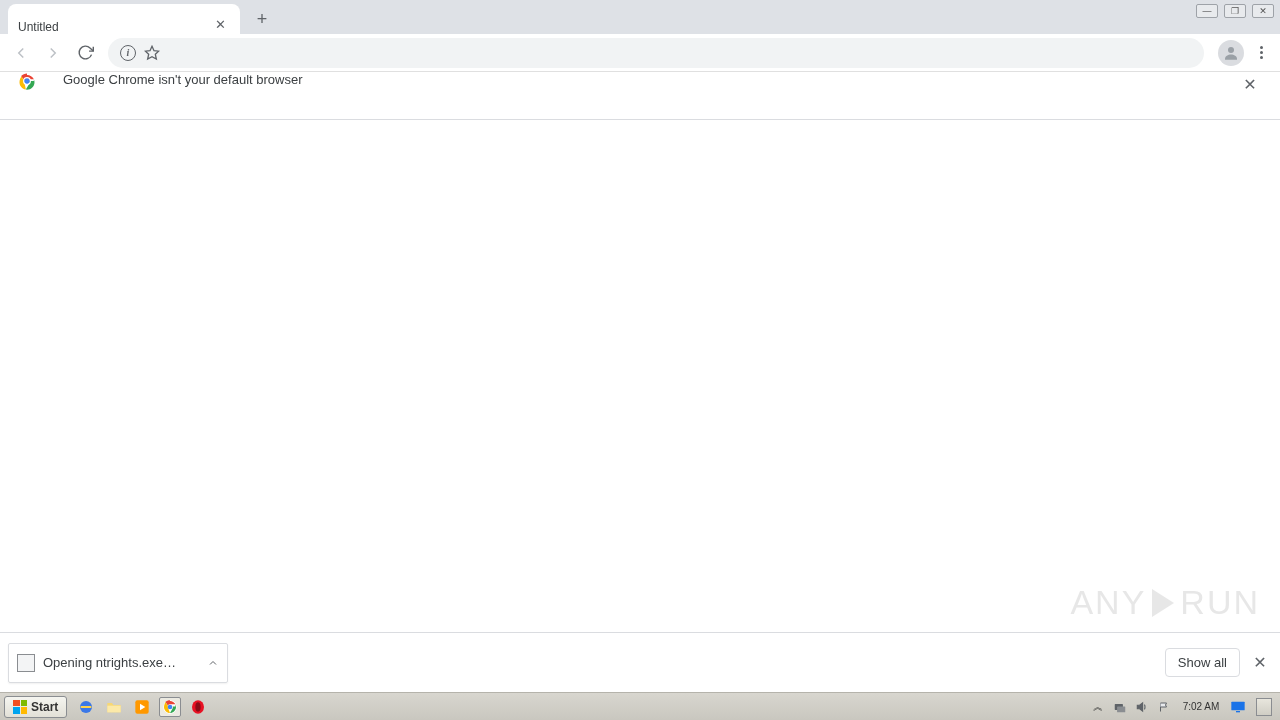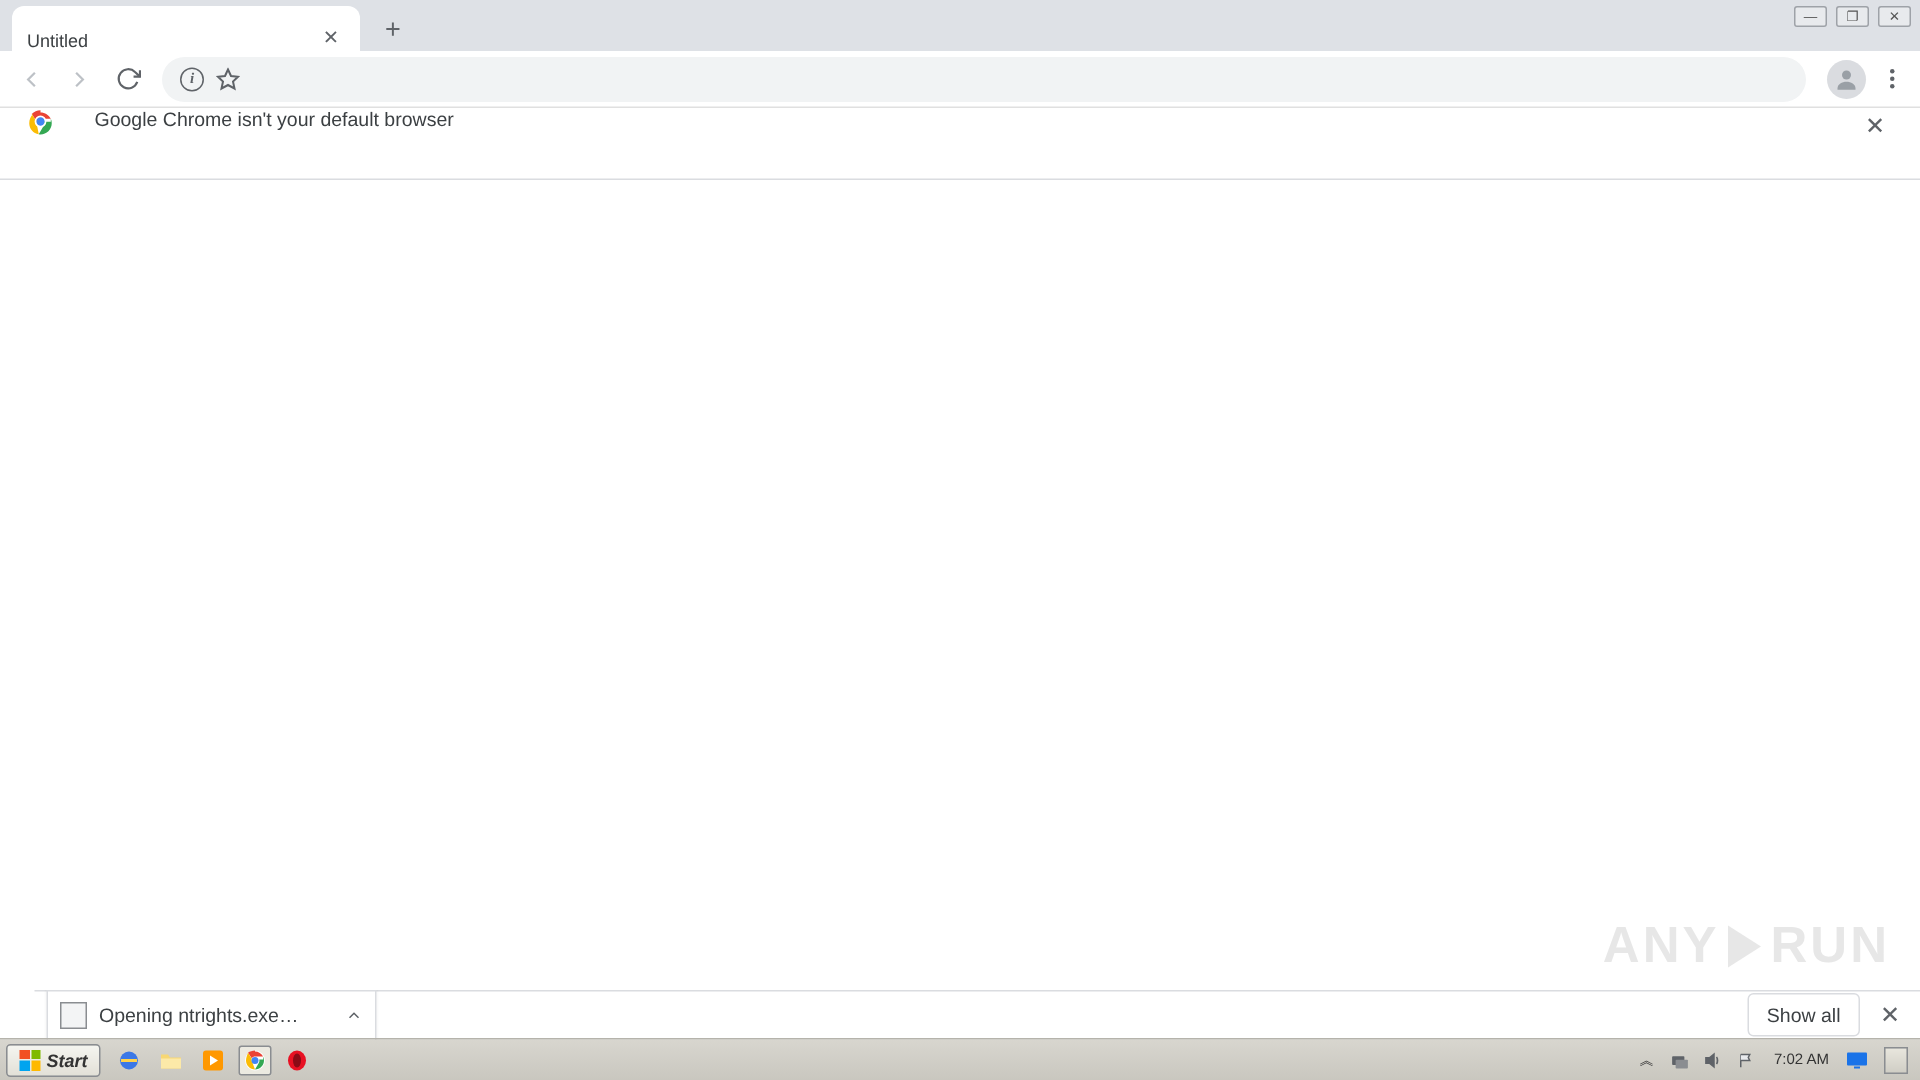--- a/index.html
+++ b/index.html
@@ -33,35 +33,35 @@
 
 .infobar{height:48px;border-bottom:1px solid #dadce0;display:flex;align-items:flex-start;padding:0 18px;font-size:13px;color:#3c4043;gap:27px;}
 .chrome-logo{width:18px;height:18px;position:relative;}
 .chrome-logo svg{width:18px;height:18px;}
 .infobar-btn{background:#1a73e8;color:#fff;border:none;border-radius:4px;height:34px;padding:0 16px;font-size:13px;display:flex;align-items:center;gap:8px;cursor:pointer;}
 .shield-icon{width:16px;height:16px;}
 .infobar-close{margin-left:auto;width:24px;height:24px;display:flex;align-items:center;justify-content:center;color:#5f6368;font-size:16px;}
 
 
 .content{flex:1;background:#fff;position:relative;}
-.watermark{position:absolute;right:20px;bottom:10px;font-size:34px;font-weight:700;color:rgba(160,160,160,0.25);letter-spacing:2px;display:flex;align-items:center;gap:6px;pointer-events:none;}
+.watermark{position:absolute;right:20px;bottom:10px;font-size:34px;font-weight:400;color:rgba(160,160,160,0.25);letter-spacing:2px;display:flex;align-items:center;gap:6px;pointer-events:none;}
 .watermark .play{width:0;height:0;border-left:22px solid rgba(160,160,160,0.25);border-top:14px solid transparent;border-bottom:14px solid transparent;}
 
 
-.download-shelf{height:32px;border-top:1px solid #dadce0;display:flex;align-items:center;padding:0 8px;background:#fff;margin-left:23px;}
+.download-shelf{height:60px;border-top:1px solid #dadce0;display:flex;align-items:center;padding:0 8px;background:#fff;}
 .download-item{height:40px;min-width:220px;border:1px solid #dadce0;border-radius:2px;display:flex;align-items:center;padding:0 8px;gap:8px;font-size:13px;color:#3c4043;box-shadow:0 1px 2px rgba(0,0,0,0.06);}
 .dl-icon{width:18px;height:18px;border:1px solid #8a8d91;background:#f3f4f5;}
 .dl-chevron{margin-left:auto;color:#5f6368;}
 .shelf-right{margin-left:auto;display:flex;align-items:center;gap:8px;}
 .show-all{font-size:13px;color:#3c4043;padding:6px 12px;border:1px solid #dadce0;border-radius:4px;background:#fff;}
 .shelf-close{width:24px;height:24px;display:flex;align-items:center;justify-content:center;color:#5f6368;font-size:16px;}
 
 
 .taskbar{height:28px;background:linear-gradient(#d8d6cf,#c9c7bf);border-top:1px solid #b5b3ab;display:flex;align-items:center;padding:0 4px;font-size:12px;}
-.start-btn{height:22px;padding:0 8px;border:1px solid #8a8d91;background:linear-gradient(#f5f5f0,#e2e0d7);border-radius:3px;display:flex;align-items:center;gap:4px;font-weight:bold;color:#333;font-style:italic;}
+.start-btn{height:22px;padding:0 8px;border:1px solid #8a8d91;background:linear-gradient(#f5f5f0,#e2e0d7);border-radius:3px;display:flex;align-items:center;gap:4px;font-weight:bold;color:#333;}
 .win-flag{width:14px;height:14px;display:grid;grid-template-columns:1fr 1fr;grid-template-rows:1fr 1fr;gap:1px;}
 .win-flag div:nth-child(1){background:#f25022;}
 .win-flag div:nth-child(2){background:#7fba00;}
 .win-flag div:nth-child(3){background:#00a4ef;}
 .win-flag div:nth-child(4){background:#ffb900;}
 .task-icons{display:flex;align-items:center;gap:6px;margin-left:8px;}
 .task-icon{width:22px;height:20px;border:1px solid transparent;display:flex;align-items:center;justify-content:center;border-radius:2px;}
 .task-icon.active{border:1px solid #8a8d91;background:#eceae1;}
 .tray{margin-left:auto;display:flex;align-items:center;gap:6px;padding-right:4px;color:#333;}
 .tray-icon{width:16px;height:16px;display:flex;align-items:center;justify-content:center;font-size:11px;}

